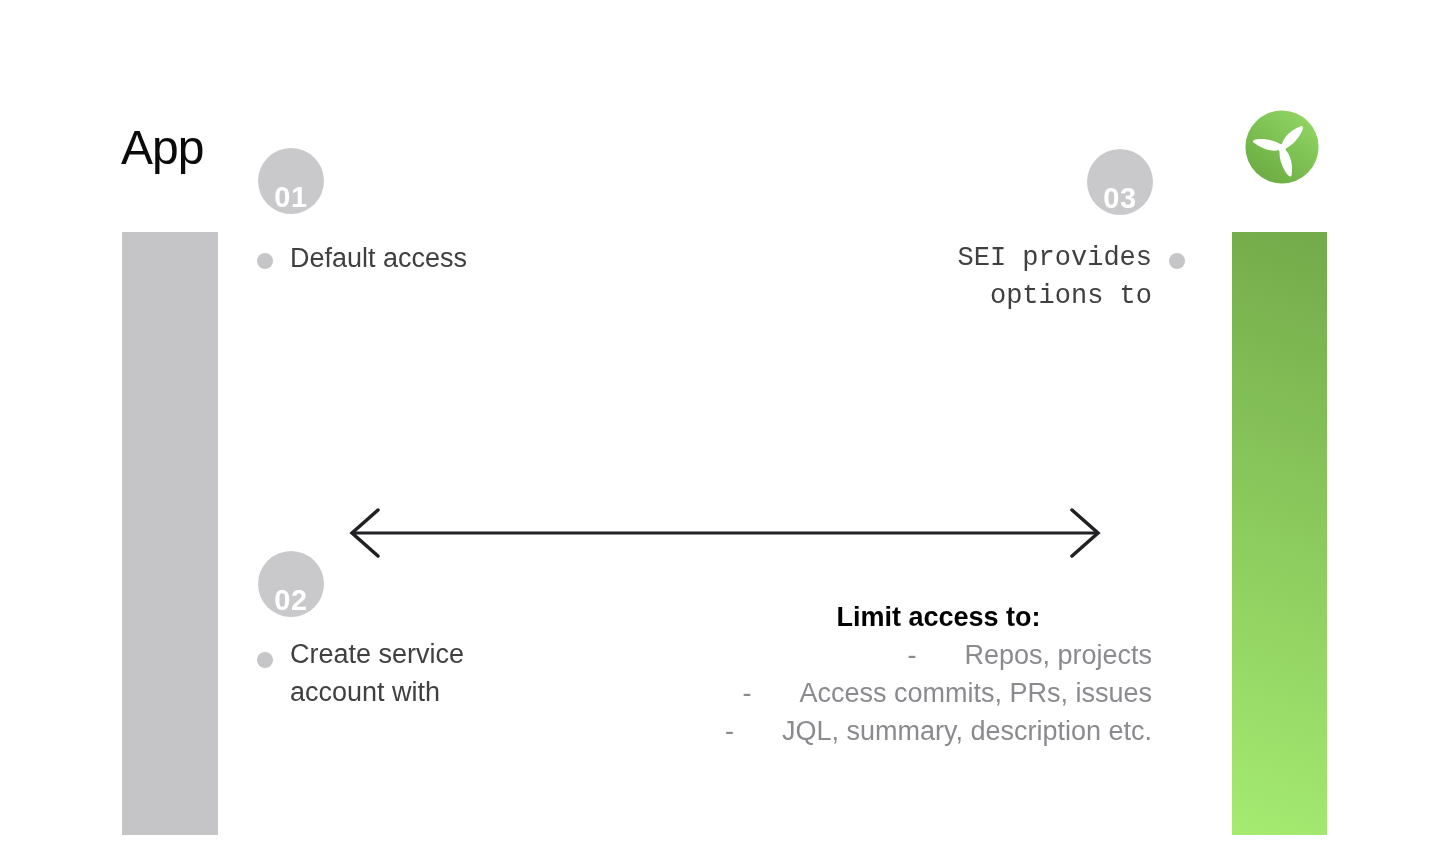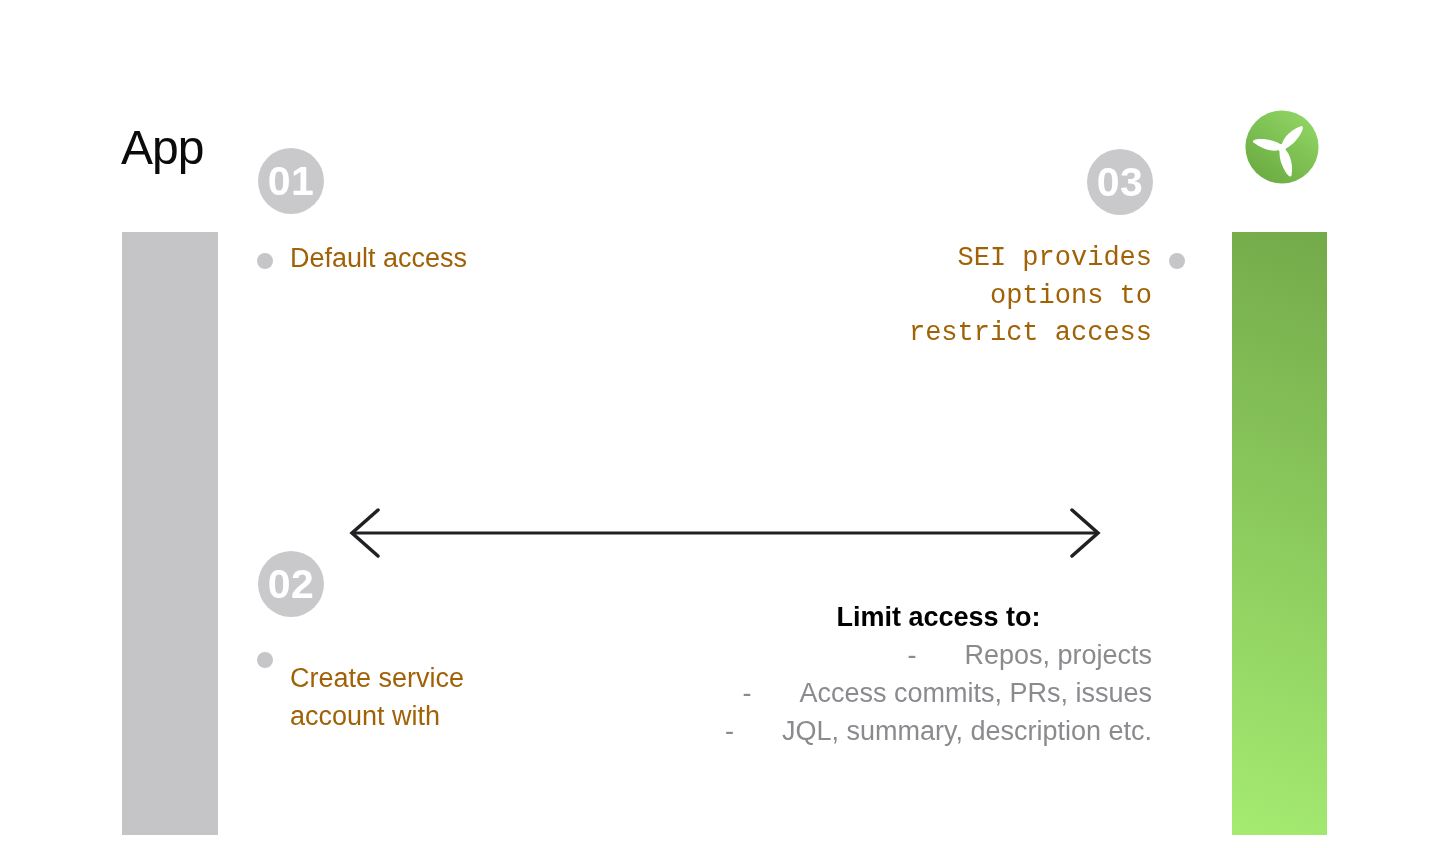--- a/index.html
+++ b/index.html
@@ -10,37 +10,37 @@
   .app-title{
     position:absolute;left:121px;top:118px;
     font-size:48px;line-height:60px;font-weight:500;color:#0b0b0c;letter-spacing:-1px;
   }
   .bar{position:absolute;top:232px;height:603px;}
   .bar-left{left:122px;width:96px;background:#c5c5c7;}
   .bar-right{left:1232px;width:95px;background:linear-gradient(200deg,#73aa4a 0%,#a5eb71 100%);}
   .logo{position:absolute;left:1243px;top:108px;width:78px;height:78px;}
   .num-circle{
     position:absolute;width:66px;height:66px;border-radius:50%;background:#c9c9cb;
-    display:flex;align-items:center;justify-content:center;
-    color:#ffffff;font-weight:700;font-size:41px;letter-spacing:0.5px;
+    display:flex;align-items:flex-end;justify-content:center;
+    color:#ffffff;font-weight:700;font-size:29px;letter-spacing:0.5px;
   }
   .circle-01{left:258px;top:148px;}
   .circle-02{left:258px;top:551px;}
   .circle-03{left:1087px;top:149px;}
   .bullet{position:absolute;width:16px;height:16px;border-radius:50%;background:#c6c6c9;}
   .bullet-1{left:257px;top:253px;}
   .bullet-2{left:257px;top:652px;}
   .bullet-3{left:1169px;top:253px;}
   .note{
-    position:absolute;font-size:27px;line-height:37.5px;color:#a16207;white-space:nowrap;
+    position:absolute;font-size:27px;line-height:37.5px;color:#404040;white-space:nowrap;
   }
   .note-left{text-align:left;}
   .note-right{text-align:right;font-family:Liberation Mono, monospace;}
   .note-1{left:290px;top:240px;}
-  .note-2{left:290px;top:636px;margin-top:24px;}
+  .note-2{left:290px;top:636px;}
   .note-3{right:292px;top:240px;}
   .arrow-svg{position:absolute;left:345px;top:503px;}
   .limit-block{
     position:absolute;right:292px;top:598px;
     font-size:27px;line-height:38px;color:#8b8b8f;text-align:right;white-space:nowrap;
   }
   .limit-heading{font-weight:700;color:#000000;text-align:center;}
   .limit-item{display:flex;justify-content:flex-end;gap:48px;}
   .limit-item .dash{color:#8b8b8f;}
 </style>
@@ -89,21 +89,20 @@
   </div>
 
   <div class="note note-left note-2">
     <div>Create service</div>
     <div>account with</div>
   </div>
 
   <div class="note note-right note-3">
     <div>SEI provides</div>
     <div>options to</div>
-    <div>restrict access</div>
   </div>
 
   <svg class="arrow-svg" width="760" height="60" viewBox="0 0 760 60">
     <line x1="8" y1="30" x2="752" y2="30" stroke="#212124" stroke-width="3"></line>
     <polyline points="33,7 7,30 33,53" fill="none" stroke="#212124" stroke-width="3.5" stroke-linecap="round" stroke-linejoin="miter"></polyline>
     <polyline points="727,7 753,30 727,53" fill="none" stroke="#212124" stroke-width="3.5" stroke-linecap="round" stroke-linejoin="miter"></polyline>
   </svg>
 
   <div class="limit-block">
     <div class="limit-heading">Limit access to:</div>

